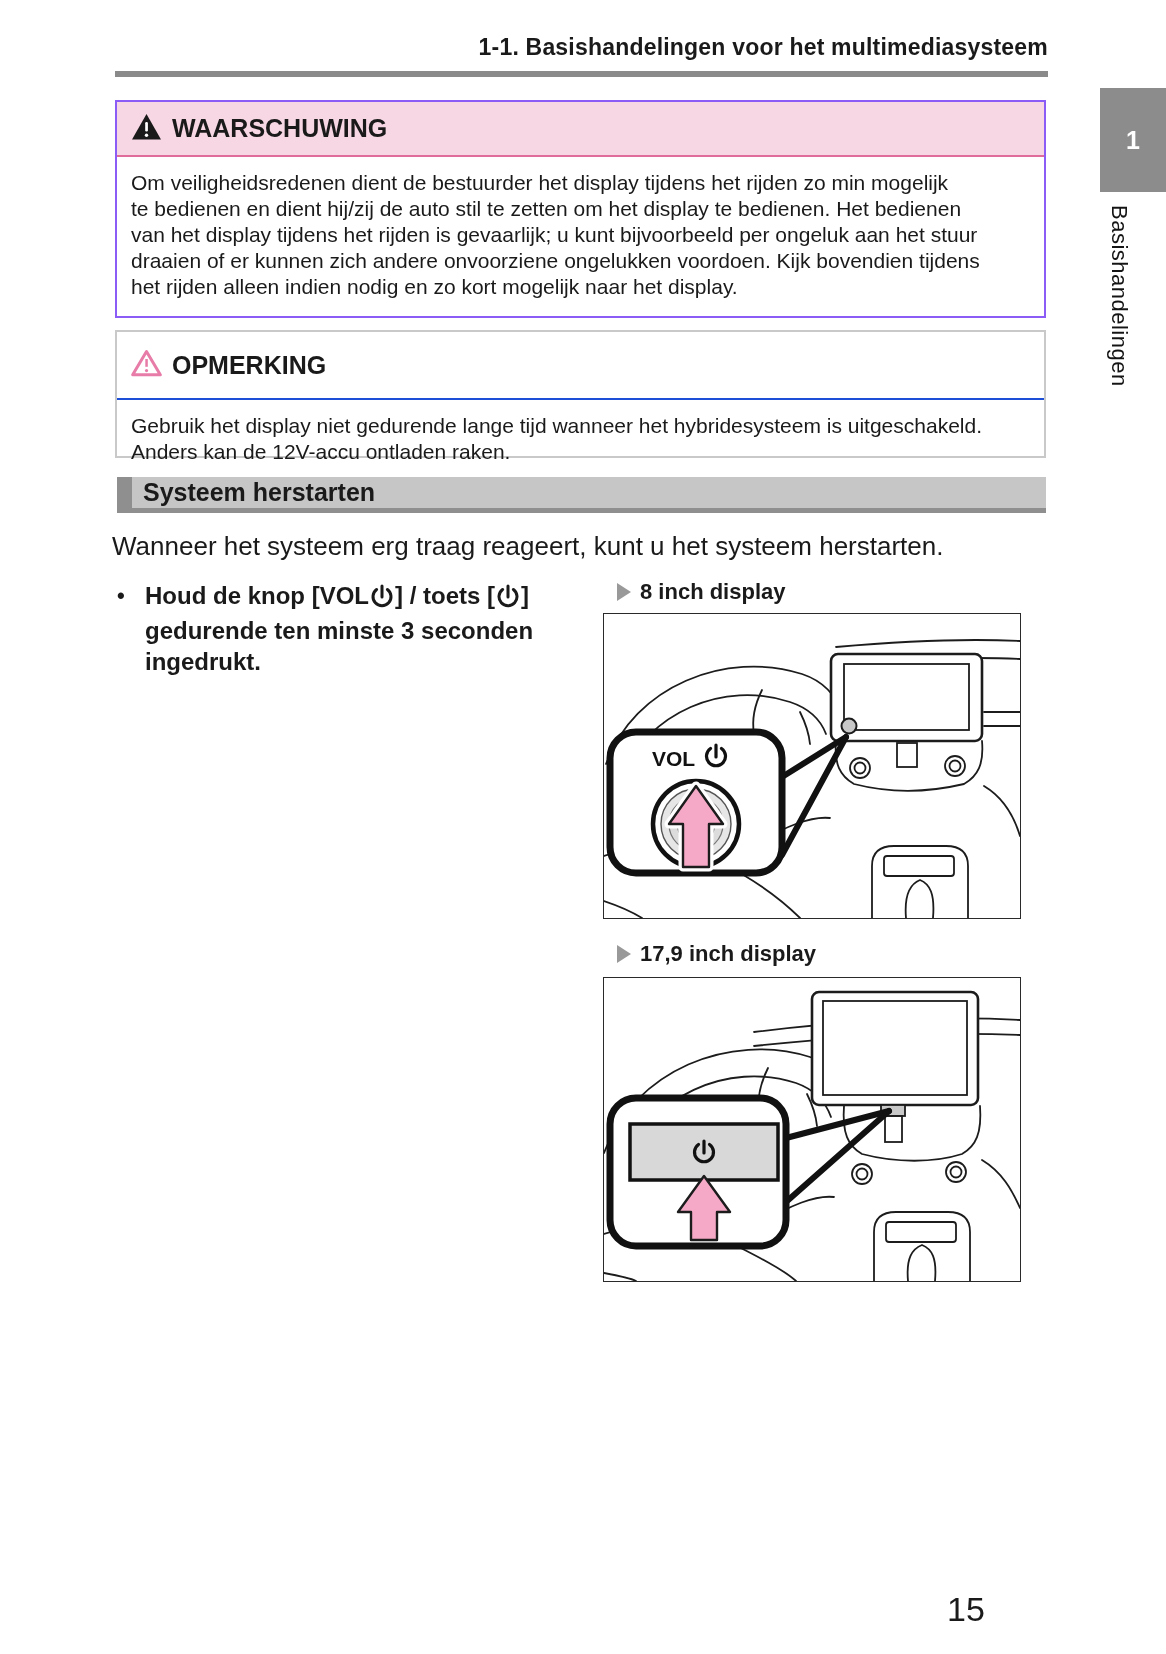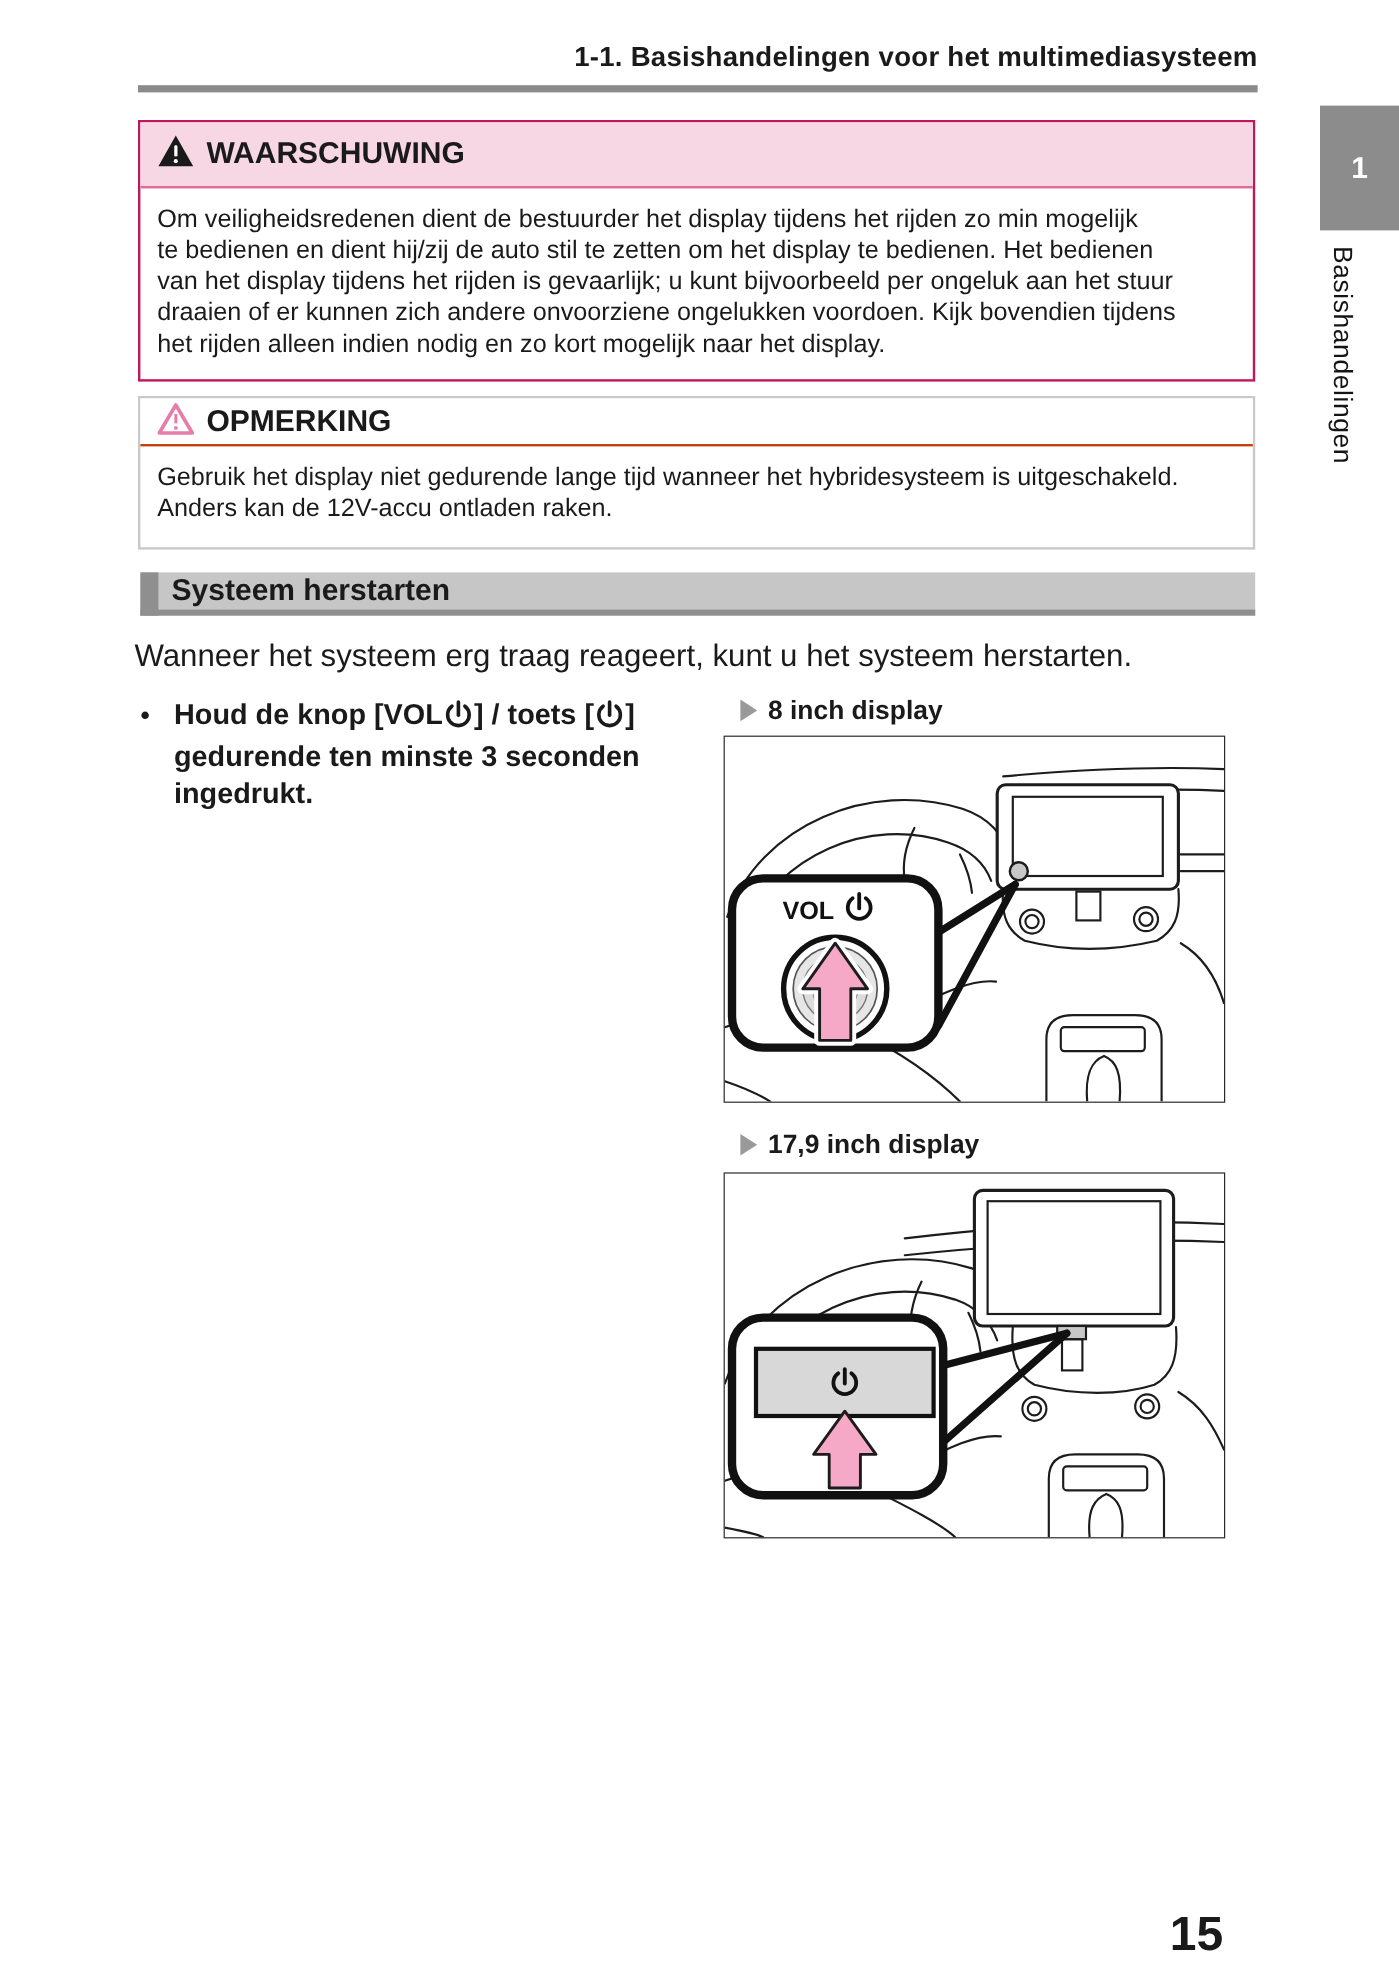--- a/index.html
+++ b/index.html
@@ -9,30 +9,30 @@
   }
   .abs { position:absolute; }
 
   
   .header-title { left:115px; top:34px; width:933px; text-align:right;
     font-size:23px; font-weight:bold; letter-spacing:0.2px; }
   .header-rule { left:115px; top:71px; width:933px; height:6px; background:#8a8a8a; }
 
   
   .warning-box { left:115px; top:100px; width:931px; height:218px;
-    border:2px solid #be185d; box-sizing:border-box; background:#fff; }
+    border:2px solid #8b5cf6; box-sizing:border-box; background:#fff; }
   .warning-header { height:55px; background:#f8d7e4; border-bottom:2px solid #e06c9c;
     display:flex; align-items:center; padding-left:14px; box-sizing:border-box; }
   .warning-title { font-size:25px; font-weight:bold; margin-left:10px; }
   .box-body { padding:13px 14px; font-size:21px; line-height:26px; }
 
   
   .note-box { left:115px; top:330px; width:931px; height:128px;
     border:2px solid #c9c9c9; box-sizing:border-box; background:#fff; }
-  .note-header { height:40px; background:#fff; border-bottom:2px solid #c2410c;
+  .note-header { height:68px; background:#fff; border-bottom:2px solid #1d4ed8;
     display:flex; align-items:center; padding-left:14px; box-sizing:border-box; }
   .note-title { font-size:25px; font-weight:bold; margin-left:10px; }
 
   
   .section-bar { left:117px; top:477px; width:929px; height:36px; box-sizing:border-box;
     background:#c6c6c6; border-left:15px solid #8f8f8f; border-bottom:5px solid #8f8f8f;
     display:flex; align-items:center; padding-left:11px; }
   .section-title { font-size:25px; font-weight:bold; }
 
   .intro-text { left:112px; top:531px; width:880px; font-size:26px; }
@@ -52,22 +52,22 @@
     background:#fff; }
   .fig-frame svg { display:block; }
 
   
   .chapter-tab { left:1100px; top:88px; width:66px; height:104px; background:#8c8c8c;
     color:#fff; font-size:25px; font-weight:bold; display:flex; align-items:center;
     justify-content:center; }
   .chapter-label { left:1106px; top:205px; height:200px; writing-mode:vertical-rl;
     font-size:22px; color:#141414; letter-spacing:0.5px; }
 
-  .page-number { left:947px; top:1590px; width:100px; text-align:center;
-    font-size:40px; font-weight:bold; }
+  .page-number { left:947px; top:1590px; width:100px; text-align:left;
+    font-size:34px; font-weight:normal; }
 </style>
 </head>
 <body>
 
 <div class="page">
 
   <div class="abs header-title">1-1. Basishandelingen voor het multimediasysteem</div>
   <div class="abs header-rule"></div>
 
   <div class="abs warning-box">

